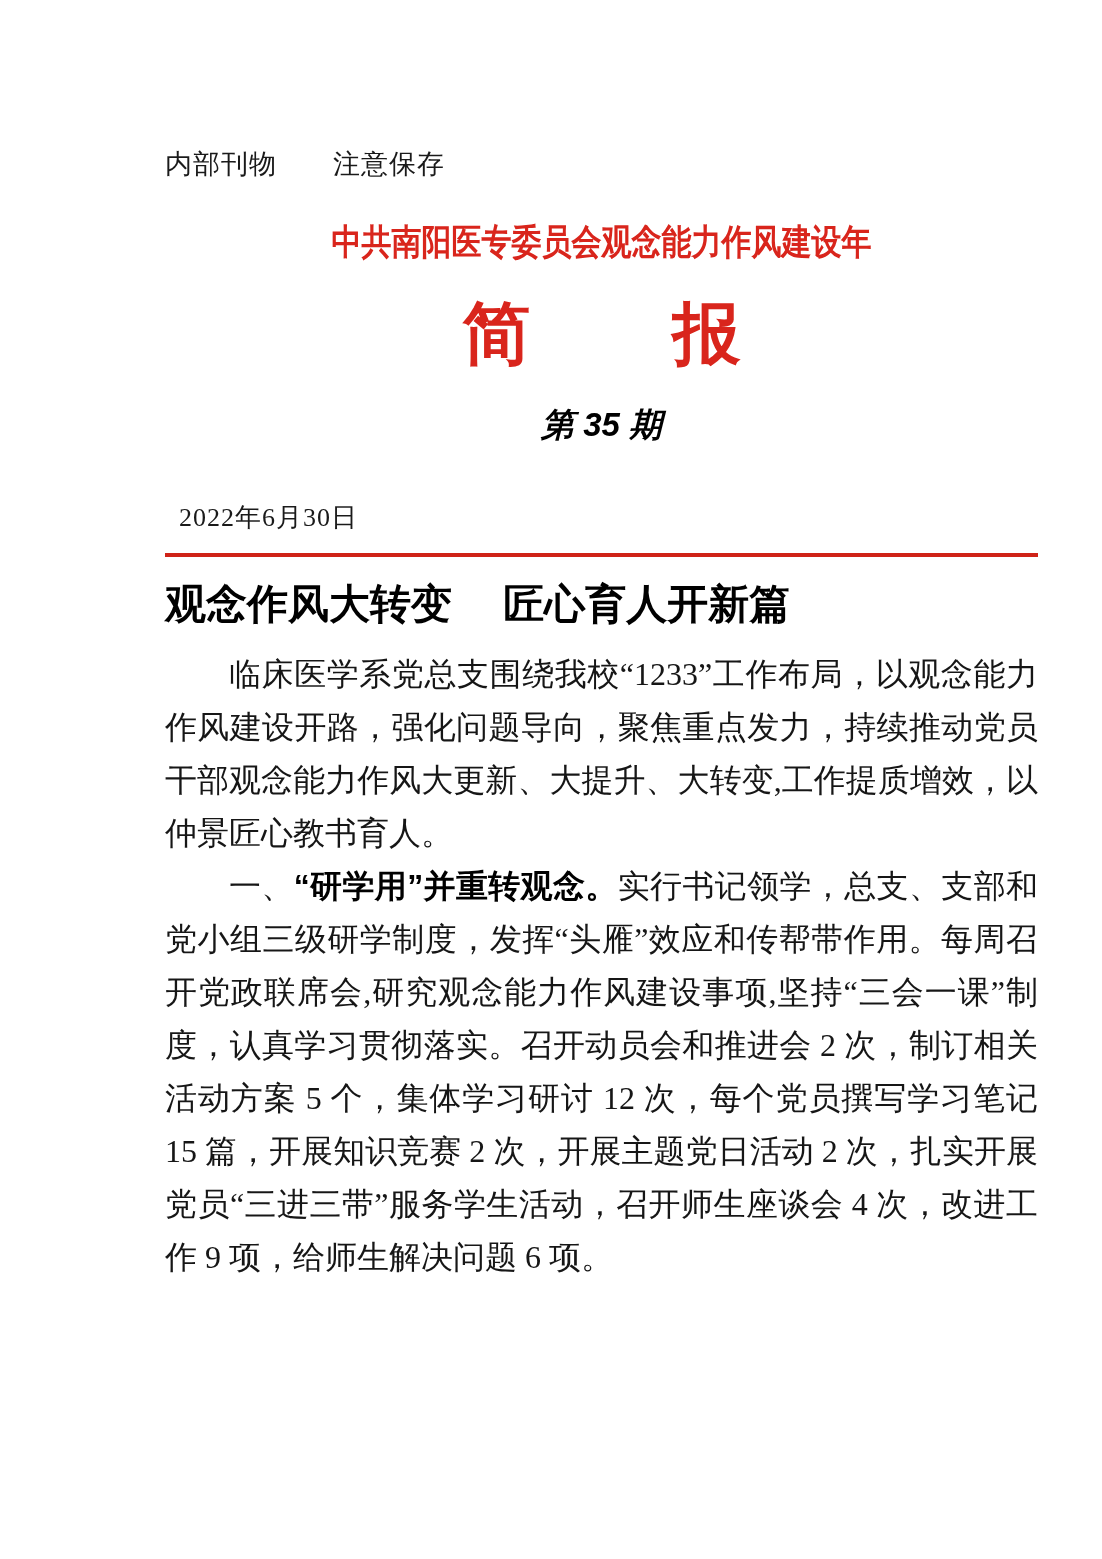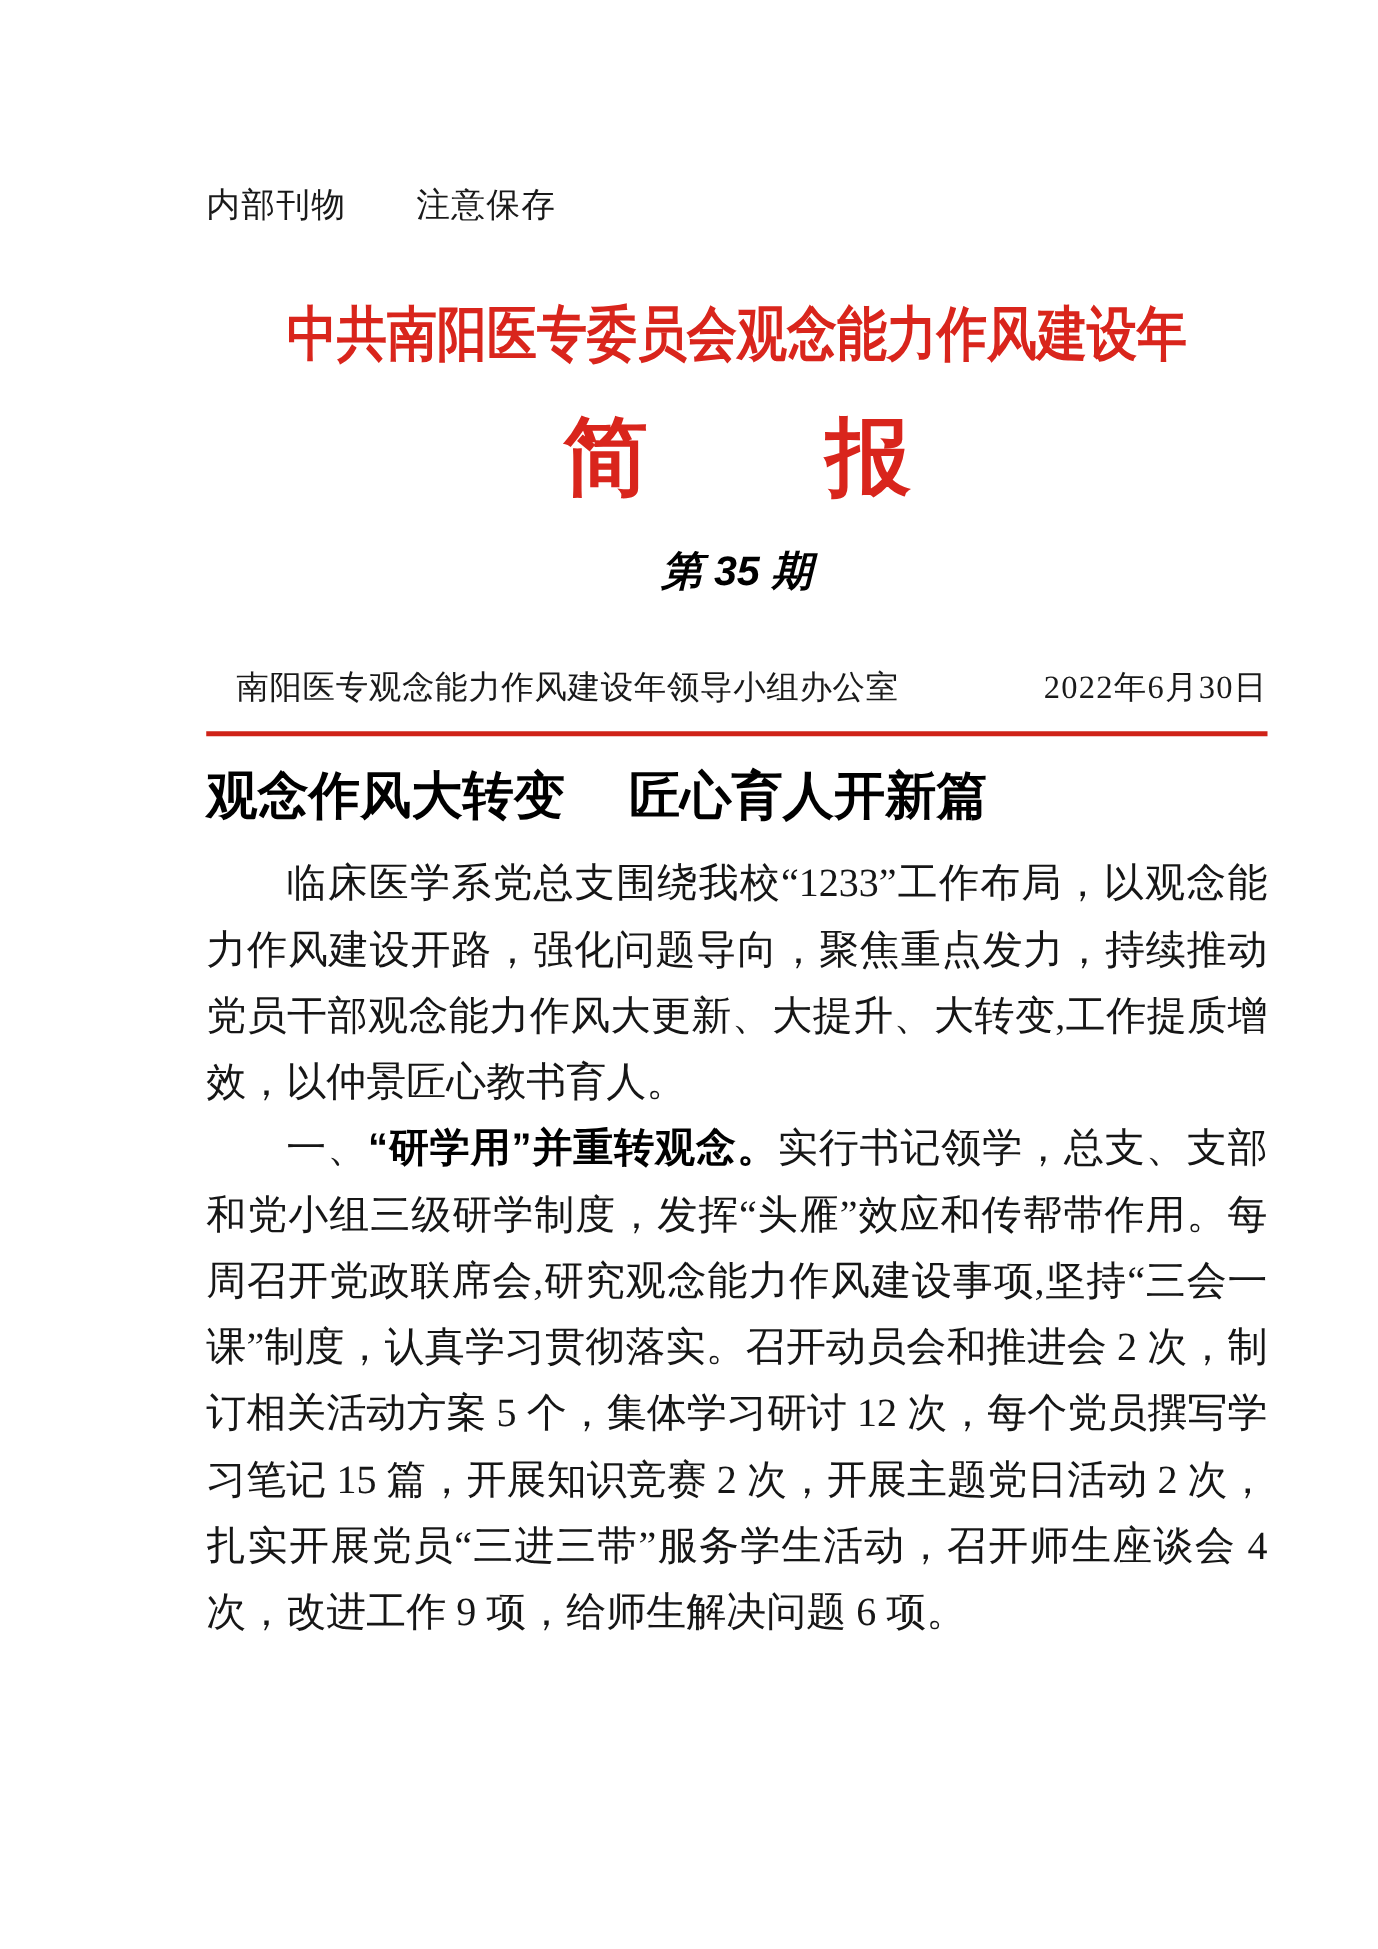--- a/index.html
+++ b/index.html
@@ -7,37 +7,37 @@
     position: relative;
     width: 1102px;
     height: 1559px;
     background: #ffffff;
     overflow: hidden;
     font-family: "Liberation Serif", "DejaVu Serif", serif;
     color: #111111;
   }
   .inner {
     padding-left: 165px;
-    padding-right: 88px;
+    padding-right: 64px;
   }
   
   .header-note {
     padding-top: 146px;
     font-family: "Liberation Sans", "DejaVu Sans", sans-serif;
     font-size: 27px;
     font-weight: 500;
     color: #1a1a1a;
     letter-spacing: 1px;
   }
   
   .masthead-title {
-    margin-top: 58px;
+    margin-top: 40px;
     text-align: center;
     color: var(--accent-red, #d9251c);
-    font-size: 40px;
+    font-size: 30px;
     font-weight: 700;
     letter-spacing: 0px;
     white-space: nowrap;
   }
   .masthead-title .stretch {
     display: inline-block;
     transform: scaleY(1.18);
     transform-origin: center;
   }
   
@@ -120,21 +120,20 @@
     </div>
 
     <div class="bulletin-title">
       <span>简</span>
       <span>报</span>
     </div>
 
     <div class="issue-line">第 35 期</div>
 
     <div class="pub-row">
-      <span class="pub-office">南阳医专观念能力作风建设年领导小组办公室</span>
       <span class="pub-date">2022年6月30日</span>
     </div>
 
     <div class="red-rule"></div>
 
     <div class="article-title">观念作风大转变　 匠心育人开新篇</div>
 
     <div class="body-text">
       <p>
         <span>临床医学系党总支围绕我校“1233”工作布局，以观念能力作风建设开路，强化问题导向，聚焦重点发力，持续推动党员干部观念能力作风大更新、大提升、大转变,工作提质增效，以仲景匠心教书育人。</span>

